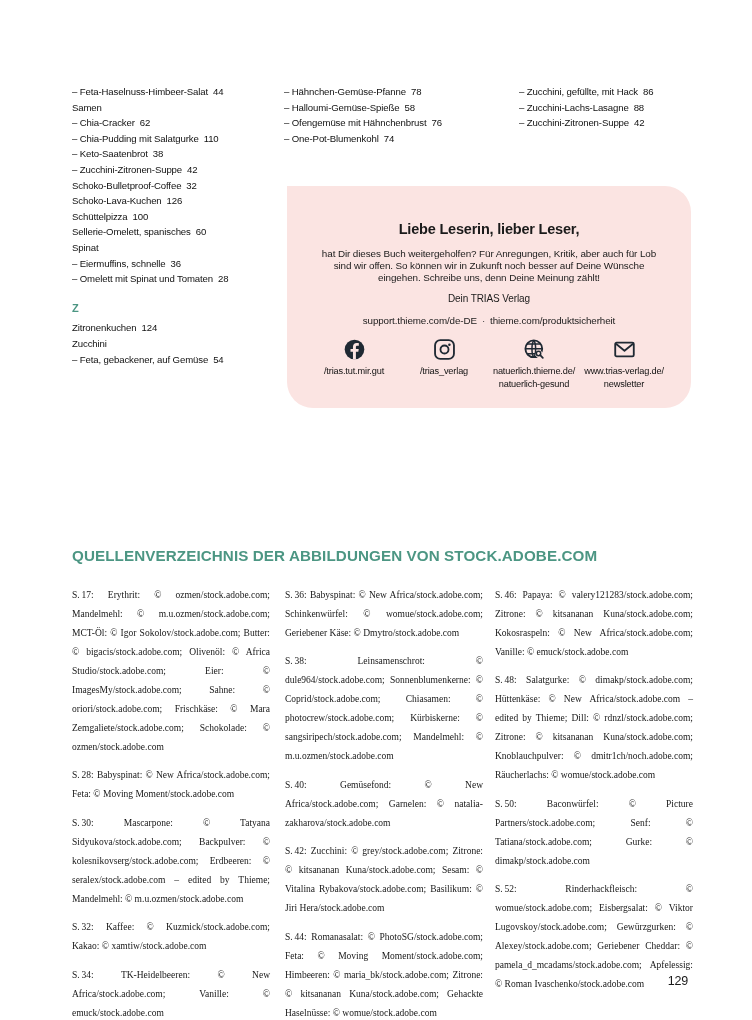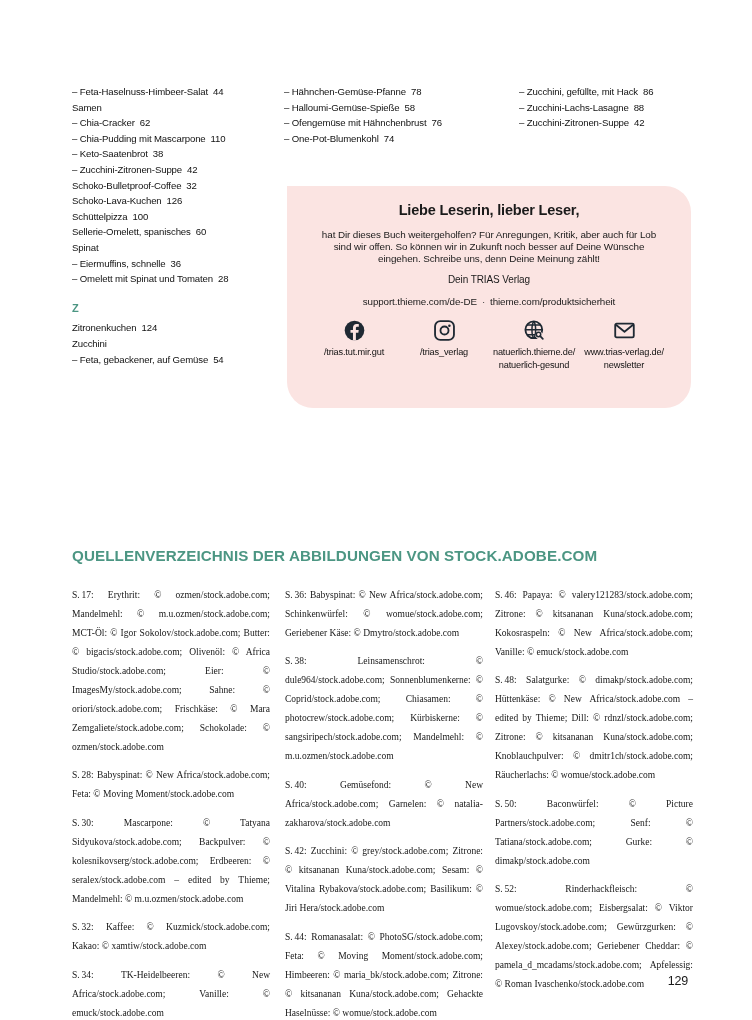--- a/index.html
+++ b/index.html
@@ -58,21 +58,21 @@
   
   .callout {
     position: absolute;
     left: 287px;
     top: 186px;
     width: 404px;
     height: 222px;
     background: #fbe4e2;
     border-radius: 0 26px 26px 26px;
     box-sizing: border-box;
-    padding: 16px 22px 12px 22px;
+    padding: 35px 22px 12px 22px;
     text-align: center;
     color: #1a1a1a;
   }
   .callout-title {
     font-size: 14.5px;
     font-weight: 700;
     letter-spacing: -0.2px;
     margin-bottom: 11px;
   }
   .callout-body {
@@ -182,21 +182,21 @@
 </head>
 <body>
 
 <div class="page">
 
   <div class="index-area">
     <div class="index-col c1">
         <div class="idx-line idx-sub"><span>Feta-Haselnuss-Himbeer-Salat</span><span class="pg">44</span></div>
         <div class="idx-line"><span>Samen</span></div>
         <div class="idx-line idx-sub"><span>Chia-Cracker</span><span class="pg">62</span></div>
-        <div class="idx-line idx-sub"><span>Chia-Pudding mit Mascarpone</span><span class="pg">110</span></div>
+        <div class="idx-line idx-sub"><span>Chia-Pudding mit Salatgurke</span><span class="pg">110</span></div>
         <div class="idx-line idx-sub"><span>Keto-Saatenbrot</span><span class="pg">38</span></div>
         <div class="idx-line idx-sub"><span>Zucchini-Zitronen-Suppe</span><span class="pg">42</span></div>
         <div class="idx-line"><span>Schoko-Bulletproof-Coffee</span><span class="pg">32</span></div>
         <div class="idx-line"><span>Schoko-Lava-Kuchen</span><span class="pg">126</span></div>
         <div class="idx-line"><span>Schüttelpizza</span><span class="pg">100</span></div>
         <div class="idx-line"><span>Sellerie-Omelett, spanisches</span><span class="pg">60</span></div>
         <div class="idx-line"><span>Spinat</span></div>
         <div class="idx-line idx-sub"><span>Eiermuffins, schnelle</span><span class="pg">36</span></div>
         <div class="idx-line idx-sub"><span>Omelett mit Spinat und Tomaten</span><span class="pg">28</span></div>
         <div class="idx-letter">Z</div>
@@ -285,21 +285,21 @@
       </div>
     <div class="credits-col k2">
         <p class="credit-entry">S. 36: Babyspinat: © New Africa/stock.adobe.com; Schinkenwürfel: © womue/stock.adobe.com; Geriebener Käse: © Dmytro/stock.adobe.com</p>
         <p class="credit-entry">S. 38: Leinsamenschrot: © dule964/stock.adobe.com; Sonnenblumenkerne: © Coprid/stock.adobe.com; Chiasamen: © photocrew/stock.adobe.com; Kürbiskerne: © sangsiripech/stock.adobe.com; Mandelmehl: © m.u.ozmen/stock.adobe.com</p>
         <p class="credit-entry">S. 40: Gemüsefond: © New Africa/stock.adobe.com; Garnelen: © natalia-zakharova/stock.adobe.com</p>
         <p class="credit-entry">S. 42: Zucchini: © grey/stock.adobe.com; Zitrone: © kitsananan Kuna/stock.adobe.com; Sesam: © Vitalina Rybakova/stock.adobe.com; Basilikum: © Jiri Hera/stock.adobe.com</p>
         <p class="credit-entry">S. 44: Romanasalat: © PhotoSG/stock.adobe.com; Feta: © Moving Moment/stock.adobe.com; Himbeeren: © maria_bk/stock.adobe.com; Zitrone: © kitsananan Kuna/stock.adobe.com; Gehackte Haselnüsse: © womue/stock.adobe.com</p>
       </div>
     <div class="credits-col k3">
         <p class="credit-entry">S. 46: Papaya: © valery121283/stock.adobe.com; Zitrone: © kitsananan Kuna/stock.adobe.com; Kokosraspeln: © New Africa/stock.adobe.com; Vanille: © emuck/stock.adobe.com</p>
-        <p class="credit-entry">S. 48: Salatgurke: © dimakp/stock.adobe.com; Hüttenkäse: © New Africa/stock.adobe.com – edited by Thieme; Dill: © rdnzl/stock.adobe.com; Zitrone: © kitsananan Kuna/stock.adobe.com; Knoblauchpulver: © dmitr1ch/stock.adobe.com; Räucherlachs: © womue/stock.adobe.com</p>
+        <p class="credit-entry">S. 48: Salatgurke: © dimakp/stock.adobe.com; Hüttenkäse: © New Africa/stock.adobe.com – edited by Thieme; Dill: © rdnzl/stock.adobe.com; Zitrone: © kitsananan Kuna/stock.adobe.com; Knoblauchpulver: © dmitr1ch/noch.adobe.com; Räucherlachs: © womue/stock.adobe.com</p>
         <p class="credit-entry">S. 50: Baconwürfel: © Picture Partners/stock.adobe.com; Senf: © Tatiana/stock.adobe.com; Gurke: © dimakp/stock.adobe.com</p>
         <p class="credit-entry">S. 52: Rinderhackfleisch: © womue/stock.adobe.com; Eisbergsalat: © Viktor Lugovskoy/stock.adobe.com; Gewürzgurken: © Alexey/stock.adobe.com; Geriebener Cheddar: © pamela_d_mcadams/stock.adobe.com; Apfelessig: © Roman Ivaschenko/stock.adobe.com</p>
       </div>
   </div>
 
   <div class="page-number">129</div>
   <div class="footer-note">aus: Pocol, Das einfachste Keto-Kochbuch aller Zeiten (ISBN 9783432121109) © 2026 TRIAS Verlag</div>
 
 </div>
 

